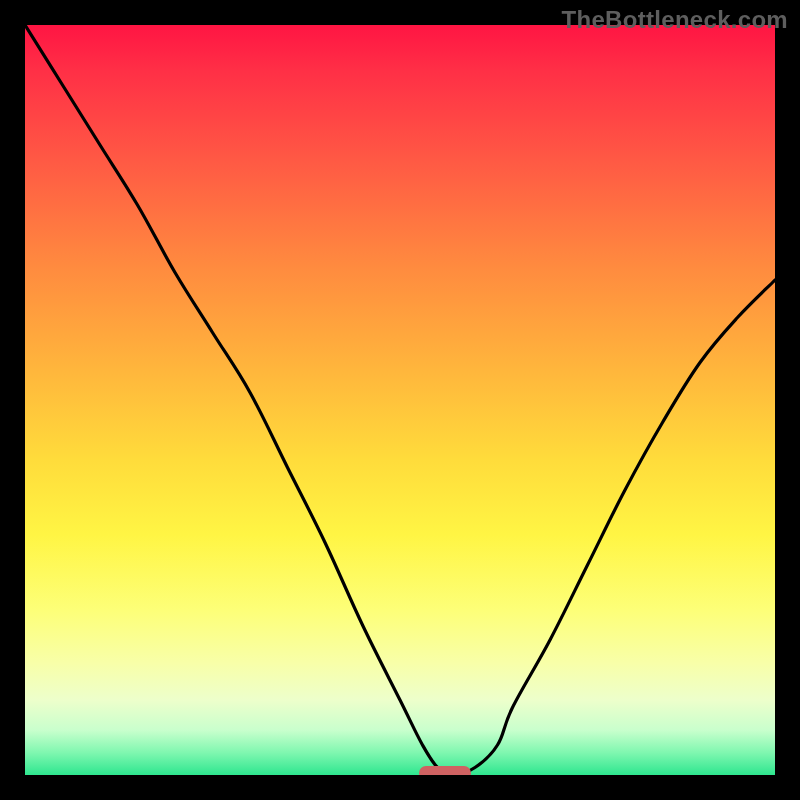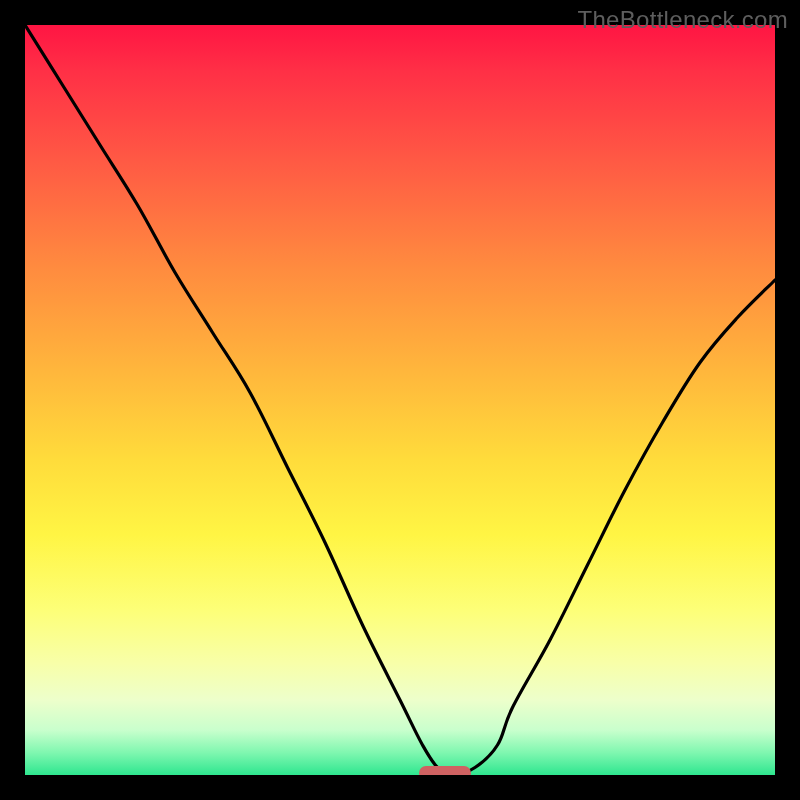--- a/index.html
+++ b/index.html
@@ -3,21 +3,21 @@
 <meta charset="utf-8">
 <style>
   * { margin: 0; padding: 0; box-sizing: border-box; }
   html, body { width: 800px; height: 800px; overflow: hidden; font-family: Arial, Helvetica, sans-serif; }
   .frame { position: relative; width: 800px; height: 800px; background: #000; }
   .watermark {
     position: absolute;
     top: 6px;
     right: 12px;
     font-size: 24px;
-    font-weight: normal;
+    font-weight: bold;
     color: #5e5e5e;
     letter-spacing: 0.3px;
     z-index: 5;
     user-select: none;
   }
   .plot {
     position: absolute;
     left: 25px;
     top: 25px;
     width: 750px;

